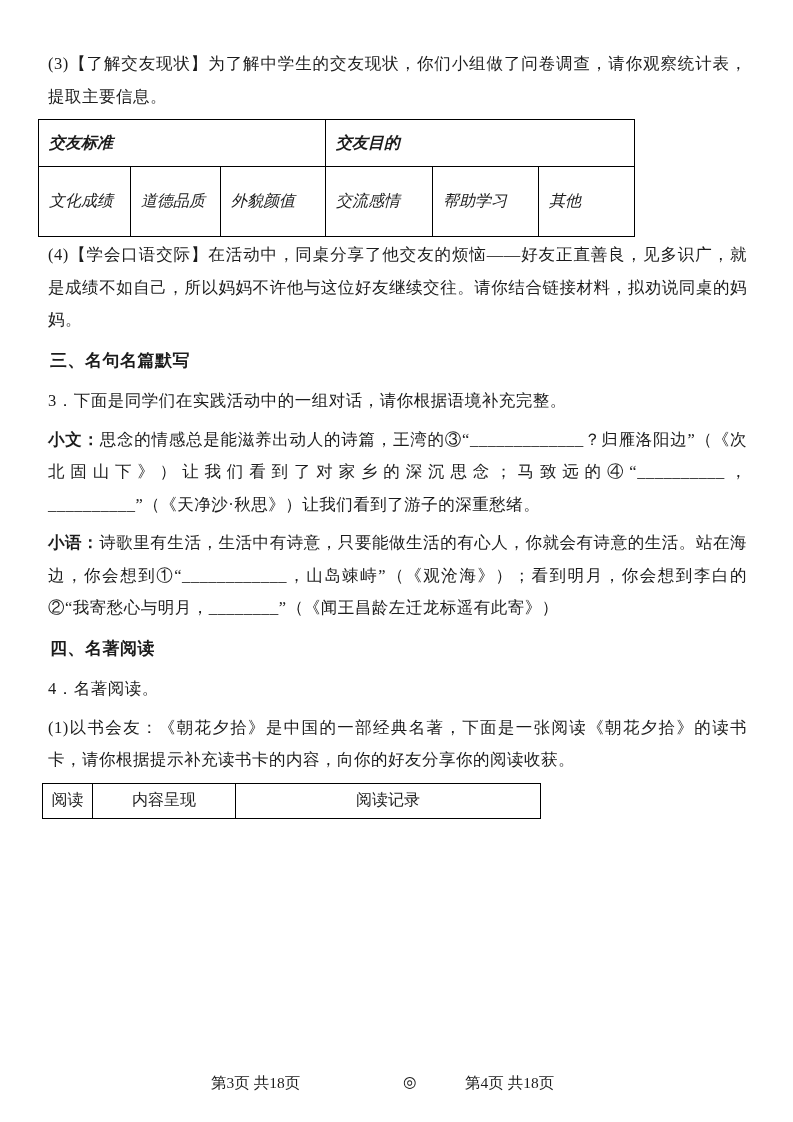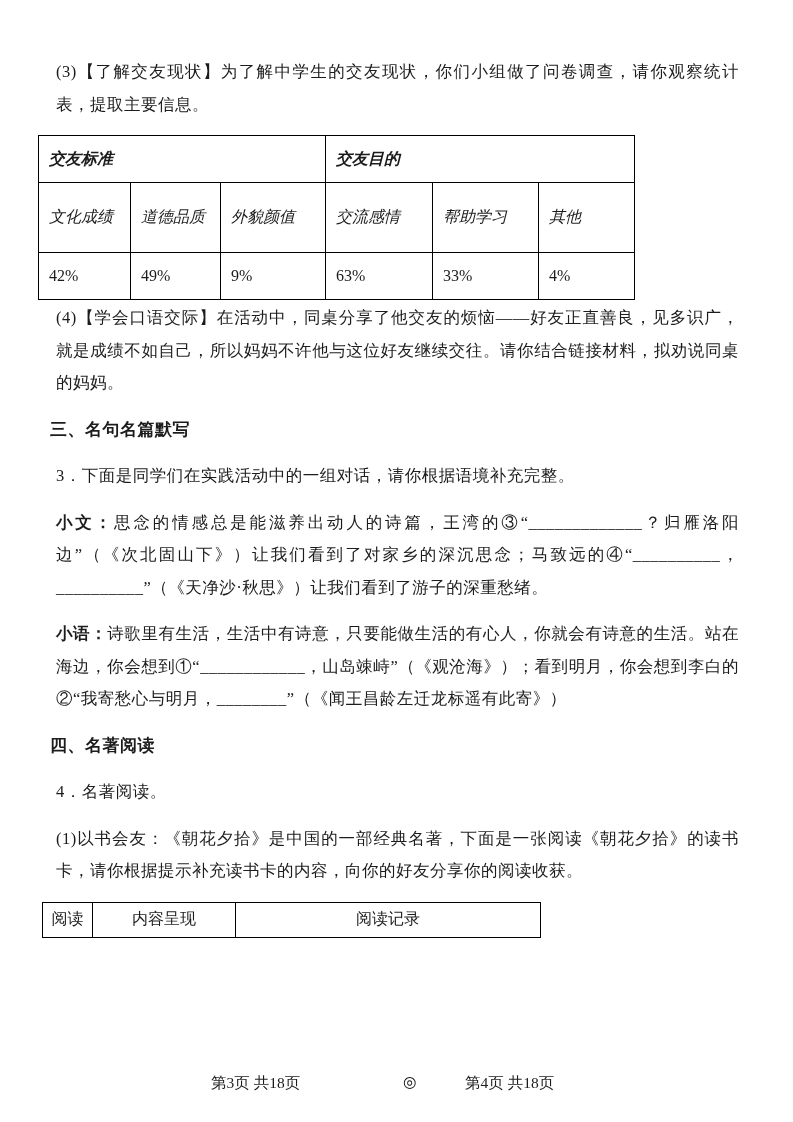--- a/index.html
+++ b/index.html
@@ -10,21 +10,21 @@
     background:#ffffff;
     color:#1c1c1c;
     font-family:"Liberation Serif","DejaVu Serif",serif;
     box-sizing:border-box;
     padding:42px 40px 0 42px;
     overflow:hidden;
   }
   .body {
     font-size:16.5px;
     line-height:32.5px;
-    margin:14px;
+    margin:6px;
     text-align:justify;
     letter-spacing:0.5px;
   }
   .lead { font-weight:bold; }
   h3.sec {
     font-size:17px;
     font-weight:bold;
     line-height:32.5px;
     margin:8px;
     letter-spacing:0.5px;
@@ -97,28 +97,20 @@
         <td colspan="3" class="kai">交友目的</td>
       </tr>
       <tr class="r2">
         <td class="kai">文化成绩</td>
         <td class="kai">道德品质</td>
         <td class="kai">外貌颜值</td>
         <td class="kai">交流感情</td>
         <td class="kai">帮助学习</td>
         <td class="kai">其他</td>
       </tr>
-      <tr class="r3">
-        <td>42%</td>
-        <td>49%</td>
-        <td>9%</td>
-        <td>63%</td>
-        <td>33%</td>
-        <td>4%</td>
-      </tr>
     </tbody>
   </table>
 
   <p class="body" style="margin-top:2px;">(4)【学会口语交际】在活动中，同桌分享了他交友的烦恼——好友正直善良，见多识广，就是成绩不如自己，所以妈妈不许他与这位好友继续交往。请你结合链接材料，拟劝说同桌的妈妈。</p>
 
 
   <h3 class="sec mt-sec3">三、名句名篇默写</h3>
   <p class="body">3．下面是同学们在实践活动中的一组对话，请你根据语境补充完整。</p>
   <p class="body"><span class="lead">小文：</span><span>思念的情感总是能滋养出动人的诗篇，王湾的③“_____________？归雁洛阳边”（《次北固山下》）让我们看到了对家乡的深沉思念；马致远的④“__________，__________”（《天净沙·秋思》）让我们看到了游子的深重愁绪。</span></p>
   <p class="body"><span class="lead">小语：</span><span>诗歌里有生活，生活中有诗意，只要能做生活的有心人，你就会有诗意的生活。站在海边，你会想到①“____________，山岛竦峙”（《观沧海》）；看到明月，你会想到李白的②“我寄愁心与明月，________”（《闻王昌龄左迁龙标遥有此寄》）</span></p>

